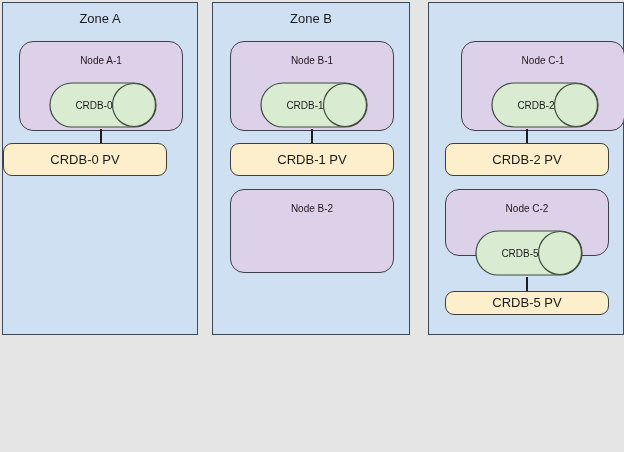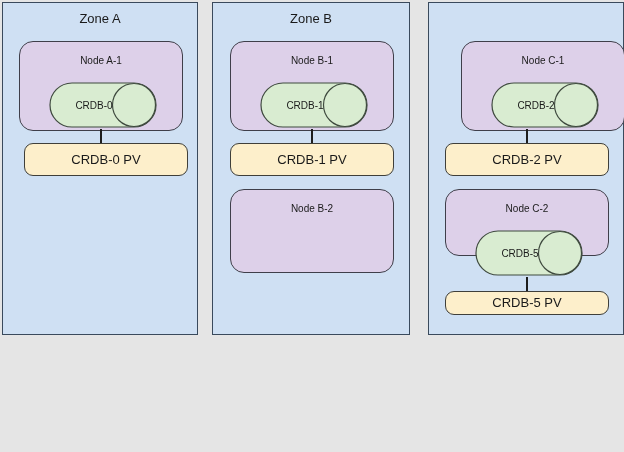--- a/index.html
+++ b/index.html
@@ -117,21 +117,21 @@
         <svg width="108" height="46" viewBox="0 0 108 46">
           <path d="M23 1 H85 A22 22 0 0 1 85 45 H23 A22 22 0 0 1 23 1 Z" fill="#d9ecd1" stroke="#3f4a3f" stroke-width="1.2"></path>
           <ellipse cx="85" cy="23" rx="21.5" ry="21.5" fill="#d9ecd1" stroke="#3f4a3f" stroke-width="1.2"></ellipse>
         </svg>
         <div class="cyl-label" style="left:10px; top:18px; width:70px;">CRDB-0</div>
       </div>
     </div>
 
     <div class="connector" style="left:97px; top:126px; height:15px;"></div>
 
-    <div class="pv" style="left:21px; top:140px; width:164px; height:33px;">
+    <div class="pv" style="left:0; top:140px; width:164px; height:33px;">
       <span class="pv-label">CRDB-0 PV</span>
     </div>
   </div>
 
   <div class="zone" id="zone-b">
     <div class="zone-label">Zone B</div>
 
     <div class="node" style="left:17px; top:38px; width:164px; height:90px;">
       <div class="node-label">Node B-1</div>
 

